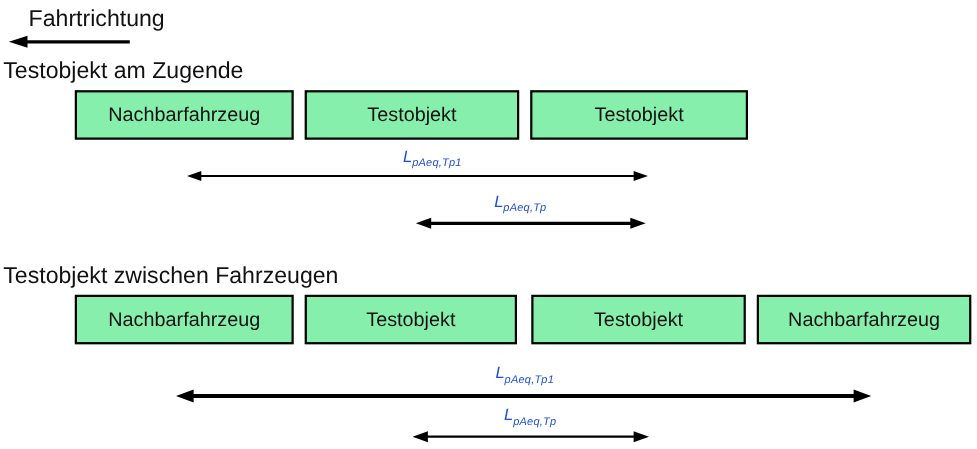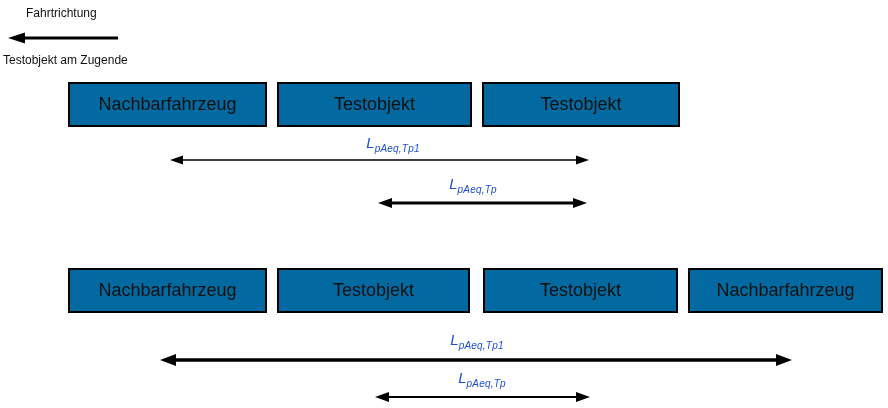--- a/index.html
+++ b/index.html
@@ -2,23 +2,23 @@
 <html><head>
 <meta charset="utf-8">
 <style>
   html,body{margin:0;padding:0;background:#fff;}
   #canvas{
     position:relative;width:888px;height:408px;background:#ffffff;
     font-family:"Liberation Sans","DejaVu Sans",sans-serif;color:#000;
     overflow:hidden;
   }
   .abs{position:absolute;}
-  .heading{font-size:12px;color:#111;white-space:nowrap;}
+  .heading{font-size:21px;color:#111;white-space:nowrap;}
   .vbox{
-    position:absolute;height:45px;border:2px solid #000;background:#0369a1;
+    position:absolute;height:45px;border:2px solid #000;background:#86efac;
     display:flex;align-items:center;justify-content:center;
     font-size:18px;color:#111;white-space:nowrap;box-sizing:border-box;
   }
   .dim-label{
     position:absolute;width:140px;text-align:center;font-style:italic;
     color:#1d4ed8;white-space:nowrap;
   }
   .dim-label .main{font-size:15px;}
   .dim-label .sub{font-size:10px;vertical-align:-4px;letter-spacing:.2px;}
   svg{display:block;}
@@ -51,20 +51,21 @@
 
   <div class="dim-label" style="left:403px;top:175px;">
     <span class="main">L</span><span class="sub">pAeq,Tp</span>
   </div>
   <svg class="abs" style="left:378px;top:196px;" width="209" height="14">
     <line x1="12" y1="7" x2="197" y2="7" stroke="#000" stroke-width="3"></line>
     <polygon points="0,7 14,2 14,12" fill="#000"></polygon>
     <polygon points="209,7 195,2 195,12" fill="#000"></polygon>
   </svg>
 
+  <div class="abs heading" style="left:3px;top:239px;">Testobjekt zwischen Fahrzeugen</div>
 
   <div class="vbox" style="left:68px;top:268px;width:199px;">Nachbarfahrzeug</div>
   <div class="vbox" style="left:277px;top:268px;width:193px;">Testobjekt</div>
   <div class="vbox" style="left:483px;top:268px;width:195px;">Testobjekt</div>
   <div class="vbox" style="left:688px;top:268px;width:195px;">Nachbarfahrzeug</div>
 
   <div class="dim-label" style="left:407px;top:331px;">
     <span class="main">L</span><span class="sub">pAeq,Tp1</span>
   </div>
   <svg class="abs" style="left:160px;top:352px;" width="632" height="16">

